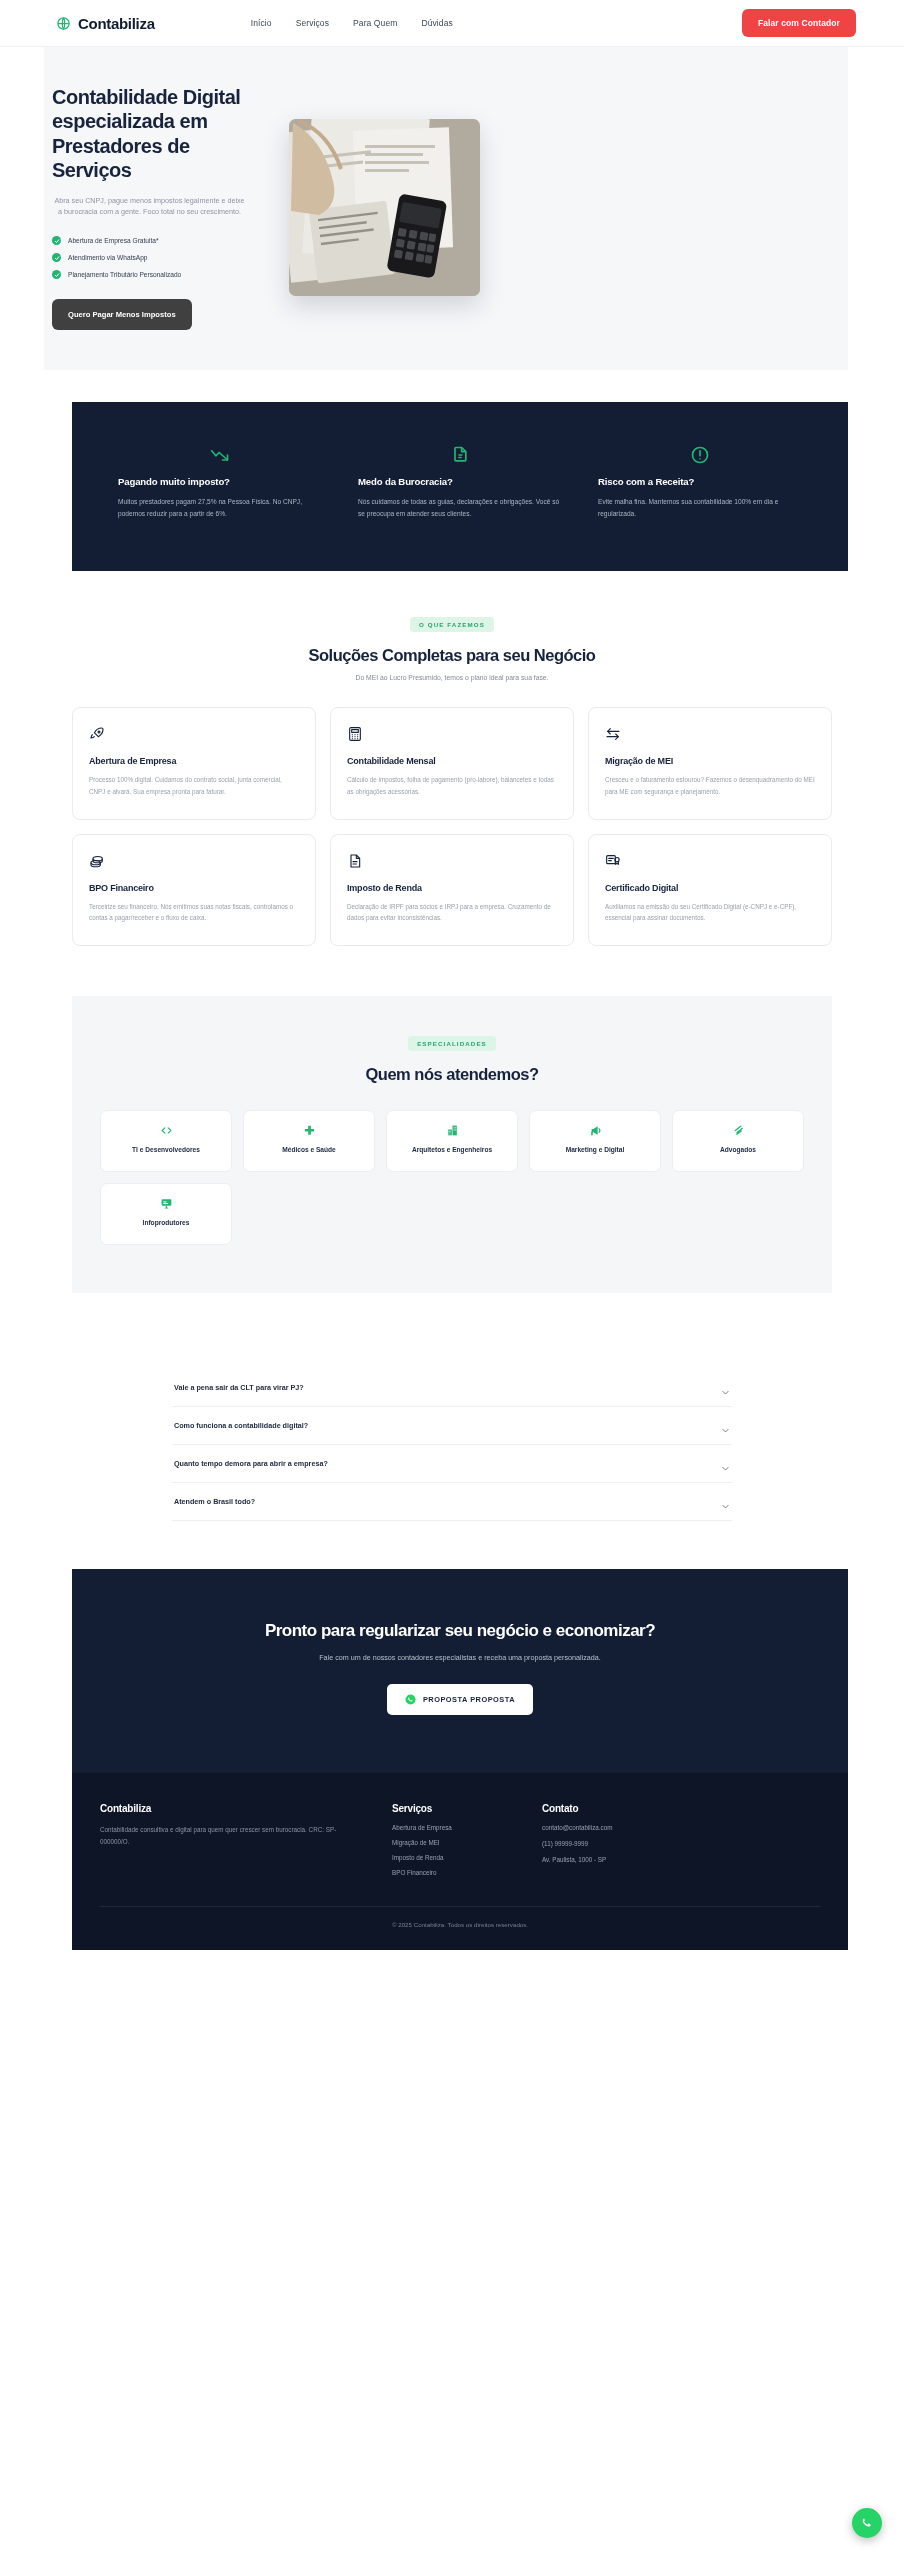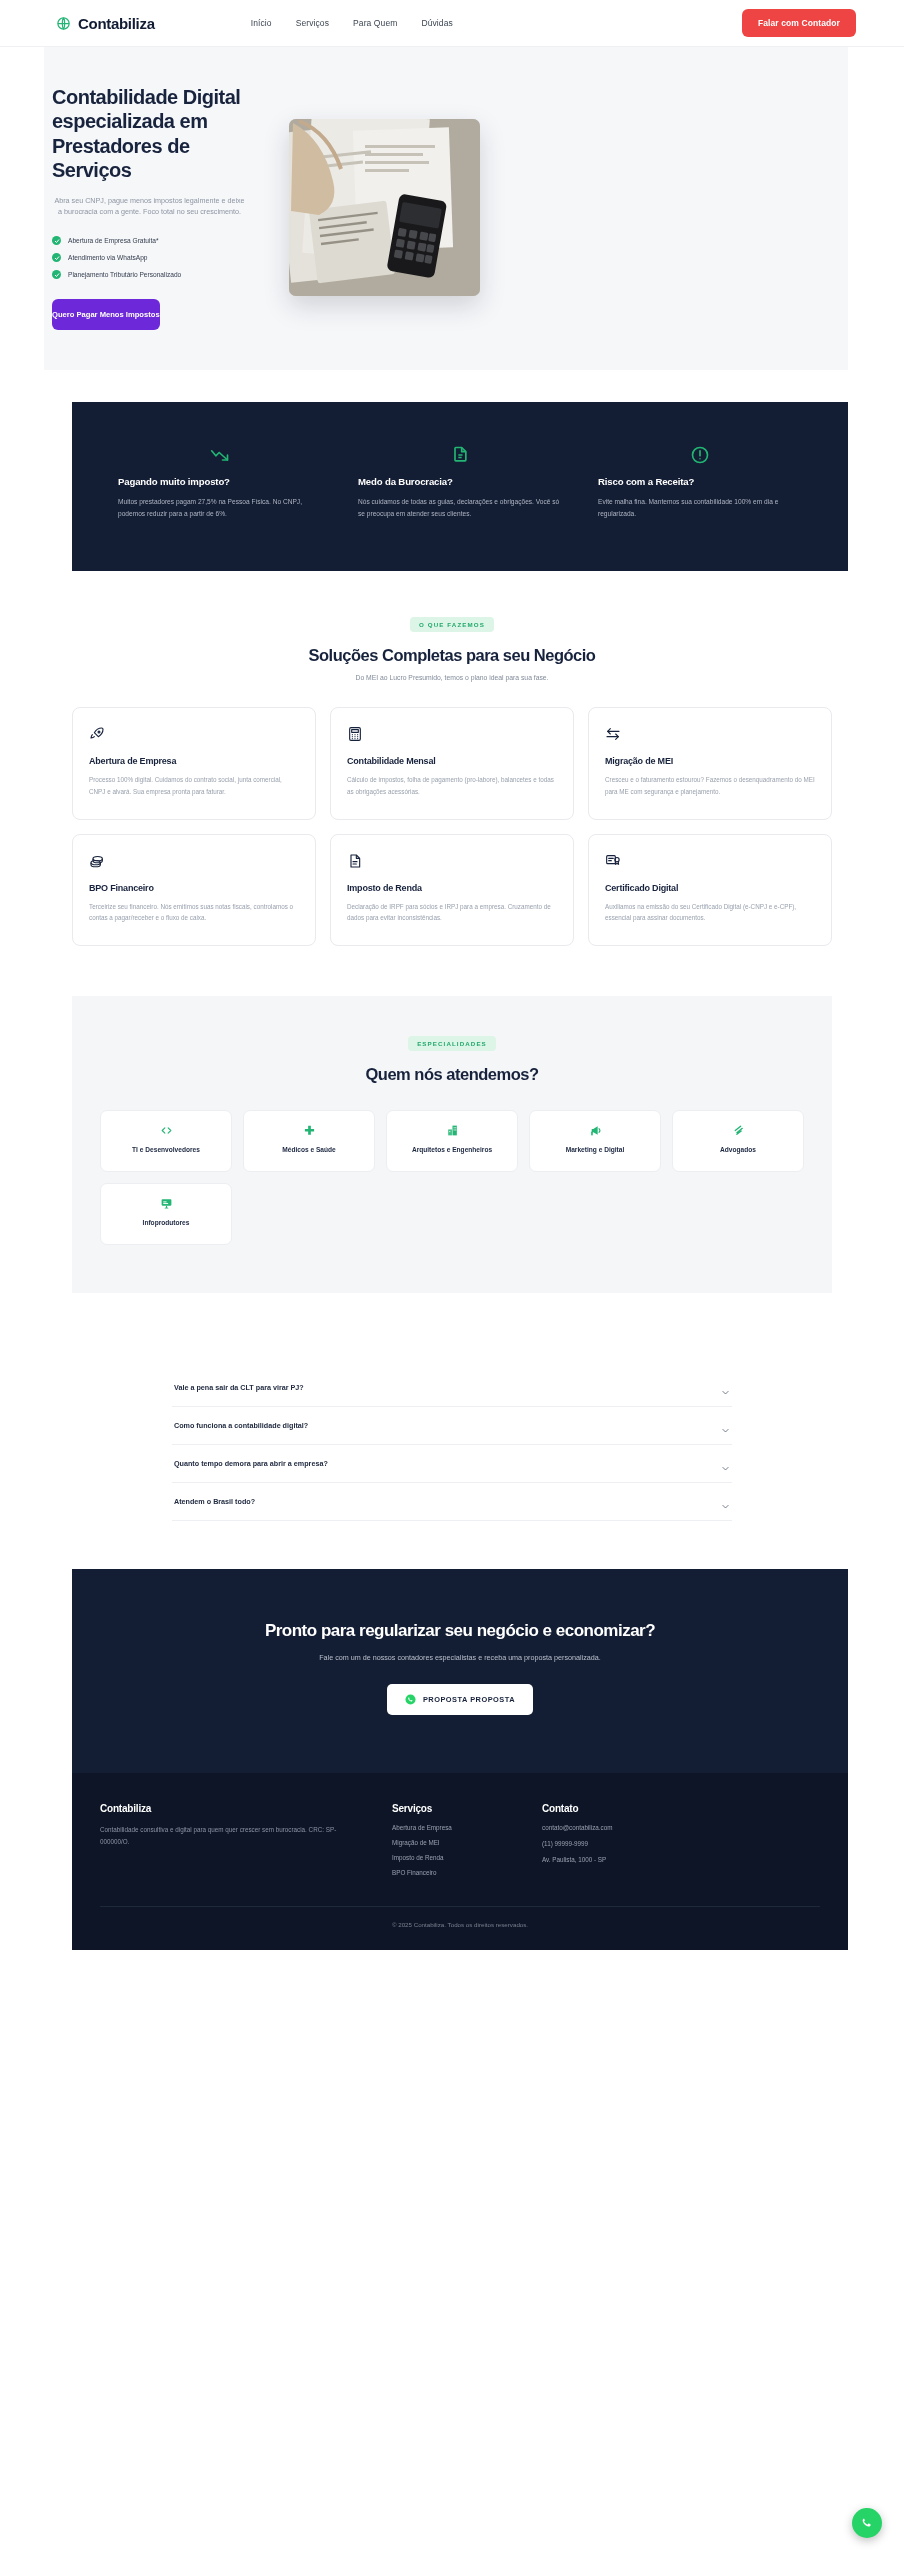--- a/index.html
+++ b/index.html
@@ -75,27 +75,27 @@
   .hero-li { display: flex; align-items: center; gap: 7px; }
   .check {
     width: 9px; height: 9px; border-radius: 50%; background: #22b573;
     display: flex; align-items: center; justify-content: center; flex: none;
   }
   .check svg { width: 6px; height: 6px; display: block; }
   .hero-li span { font-size: 6.6px; color: #323c4d; }
   .hero-btn {
     margin-top: 20px;
     display: inline-block;
-    background: #6d28d9;
+    background: #404040;
     color: #fff;
     font-size: 7.6px;
     font-weight: bold;
     border: none;
     border-radius: 6px;
-    padding: 11px 0;
+    padding: 11px 16px;
     cursor: pointer;
   }
   .hero-right { margin-left: 30px; }
   .hero-photo {
     width: 191px; height: 177px; border-radius: 7px; overflow: hidden;
     box-shadow: 0 10px 26px rgba(20,31,51,.17);
     background: #c9c3b8; position: relative;
   }
 
   

